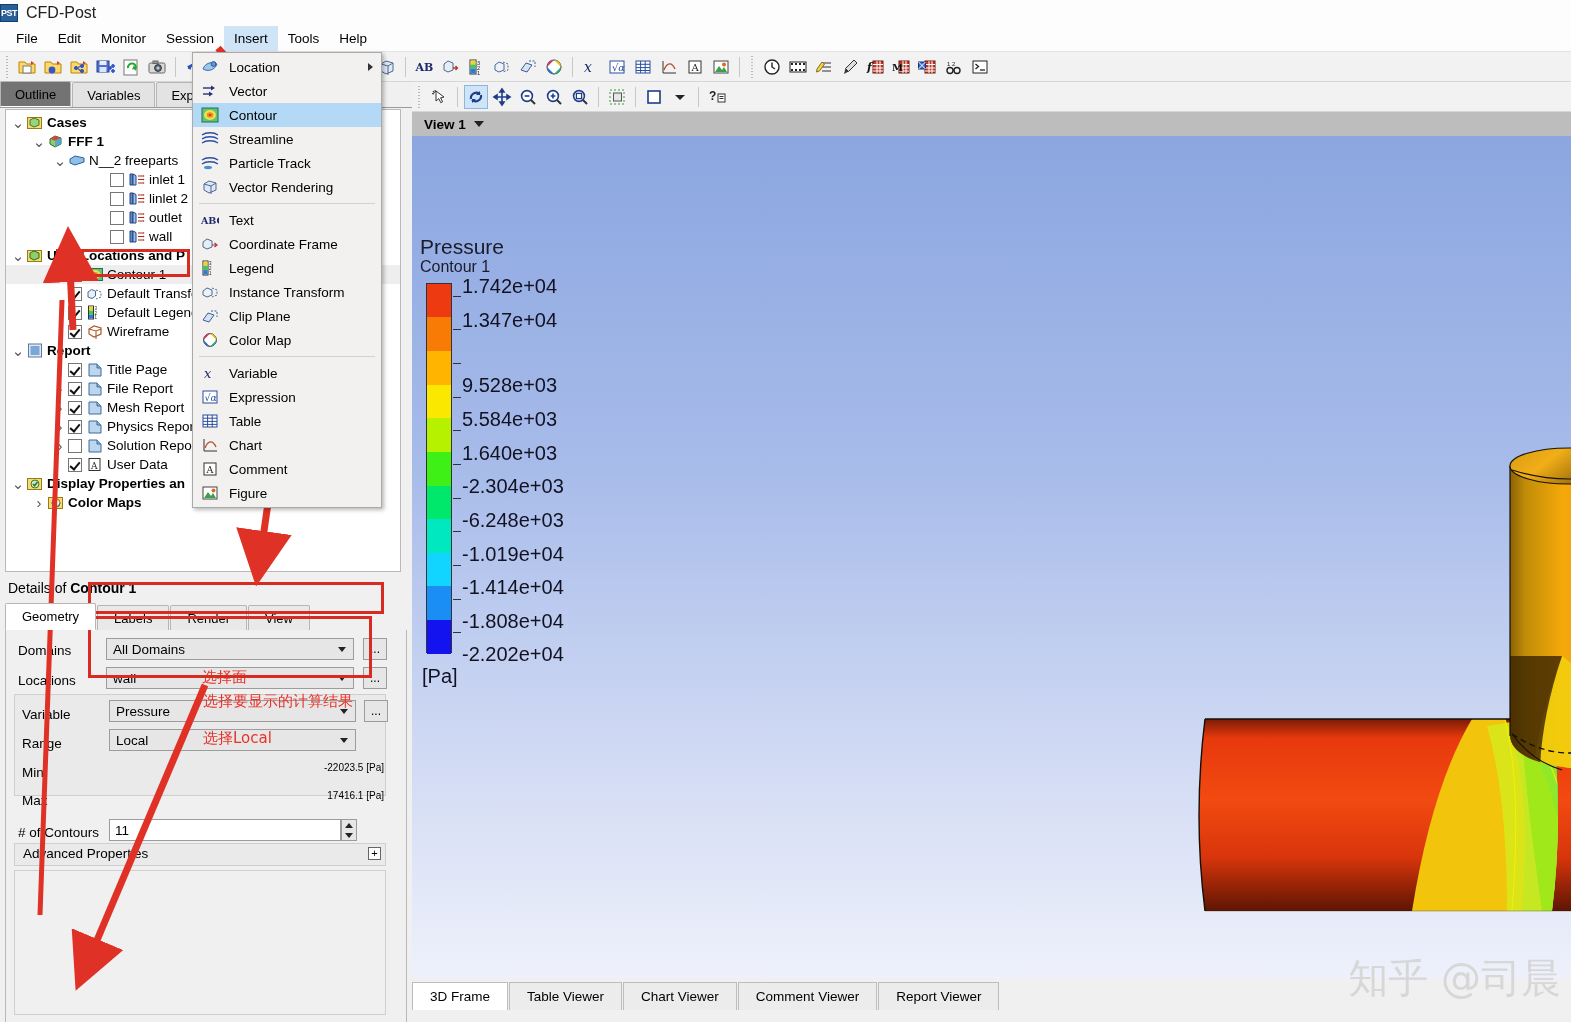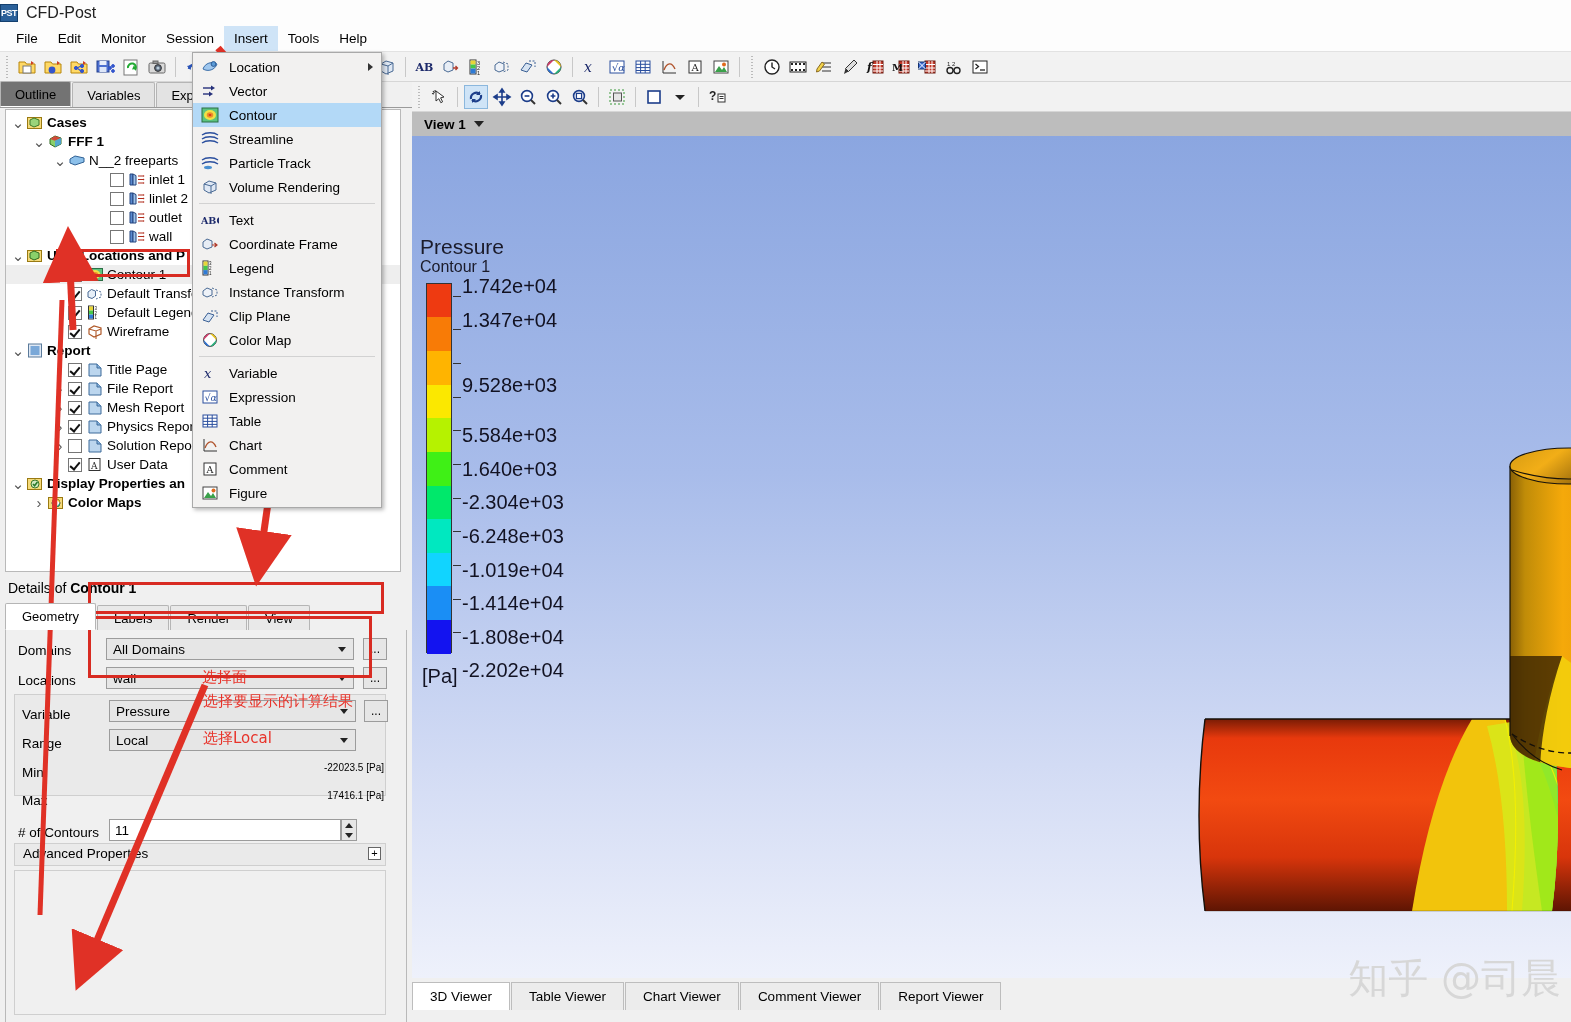--- a/index.html
+++ b/index.html
@@ -1022,21 +1022,21 @@
             <div class="lseg" style="height: 33.6364px; background: rgb(0, 232, 107);"></div>
             <div class="lseg" style="height: 33.6364px; background: rgb(0, 232, 192);"></div>
             <div class="lseg" style="height: 33.6364px; background: rgb(17, 212, 255);"></div>
             <div class="lseg" style="height: 33.6364px; background: rgb(26, 142, 245);"></div>
             <div class="lseg" style="height: 33.6364px; background: rgb(19, 19, 240);"></div>
           </div>
         <div id="legendLabels">
             <div class="llab" style="height: 33.6364px;">1.742e+04</div>
             <div class="llab" style="height: 33.6364px;">1.347e+04</div>
             <div class="llab" style="height: 33.6364px; margin-top: 32px;">9.528e+03</div>
-            <div class="llab" style="height: 33.6364px; margin-top: 16px;">5.584e+03</div>
+            <div class="llab" style="height: 33.6364px;">5.584e+03</div>
             <div class="llab" style="height: 33.6364px;">1.640e+03</div>
             <div class="llab" style="height: 33.6364px;">-2.304e+03</div>
             <div class="llab" style="height: 33.6364px;">-6.248e+03</div>
             <div class="llab" style="height: 33.6364px;">-1.019e+04</div>
             <div class="llab" style="height: 33.6364px;">-1.414e+04</div>
             <div class="llab" style="height: 33.6364px;">-1.808e+04</div>
             <div class="llab" style="height: 33.6364px;">-2.202e+04</div>
           </div>
         <div id="legendUnit">[Pa]</div>
       <div class="ltick" style="top: 13px;"></div>
@@ -1049,21 +1049,21 @@
           <div class="ltick" style="top: 248.455px;"></div>
           <div class="ltick" style="top: 282.091px;"></div>
           <div class="ltick" style="top: 315.727px;"></div>
           <div class="ltick" style="top: 349.364px;"></div>
         </div>
     </div>
 
   </div>
 
   <div id="bottomTabs">
-    <div class="bt sel">3D Viewer</div>
+    <div class="bt sel">3D Frame</div>
     <div class="bt">Table Viewer</div>
     <div class="bt">Chart Viewer</div>
     <div class="bt">Comment Viewer</div>
     <div class="bt">Report Viewer</div>
   </div>
 </div>
 
 <div id="watermark">知乎 @司晨</div>
 
 <div id="insertMenu">
@@ -1125,21 +1125,21 @@
       </span>
       <span>Particle Track</span>
     </div>
     <div class="mrow">
       <span class="mi-icon">
         <svg width="18" height="16" viewBox="0 0 18 16">
           <path d="M3 5l5-3 7 2v7l-7 3-5-3z" fill="#dfe8f4" stroke="#4a6a94"></path>
           <path d="M3 5l7 2 5-3M10 7v8" stroke="#4a6a94" fill="none"></path>
         </svg>
       </span>
-      <span>Volume Rendering</span>
+      <span>Vector Rendering</span>
     </div>
     <div class="msep"></div>
     <div class="mrow">
       <span class="mi-icon">
         <svg width="18" height="16" viewBox="0 0 18 16">
           <text x="0" y="12" font-size="9.5" font-family="DejaVu Serif, serif" font-weight="bold" fill="#1d2a6b">ABC</text>
         </svg>
       </span>
       <span>Text</span>
     </div>

